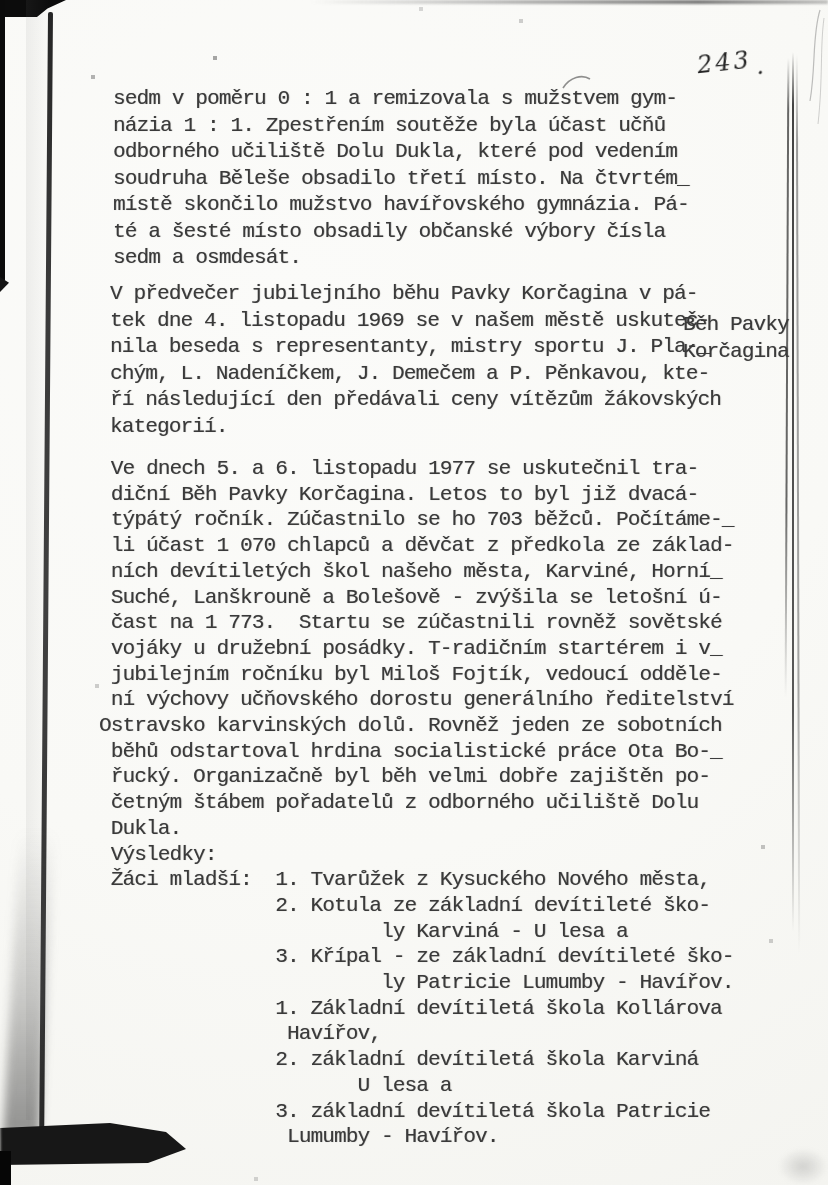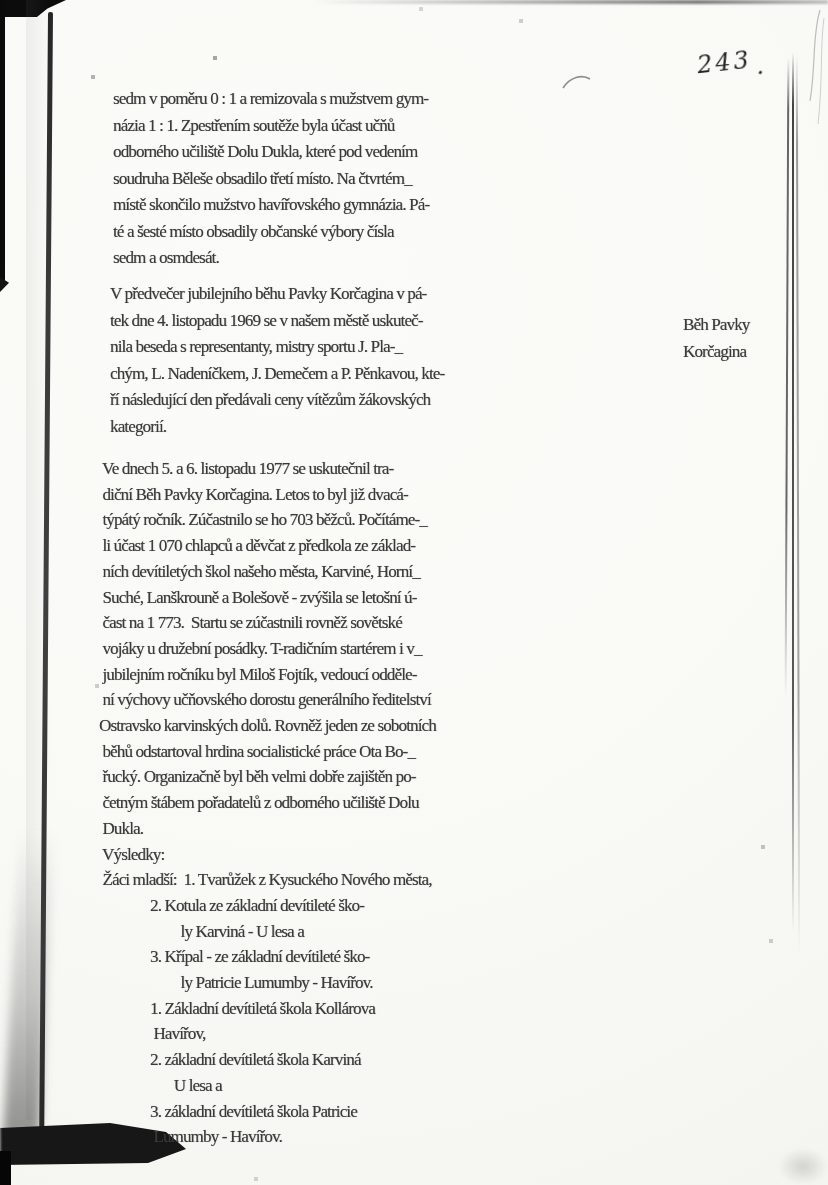--- a/index.html
+++ b/index.html
@@ -4,22 +4,22 @@
 <style>
   html,body { margin:0; padding:0; background:#e8e8e6; }
   .page {
     position:relative; width:828px; height:1185px; overflow:hidden;
     background: radial-gradient(circle at 35% 25%, #fbfbf9 0%, #f9f9f6 55%, #f4f4f0 100%);
     font-family:"DejaVu Sans Mono","Liberation Mono",monospace;
   }
   
   .txt {
     position:absolute; margin:0;
-    font-family:Liberation Serif, serif;
-    font-size:17px; letter-spacing:-0.85px;
+    font-family:Liberation Mono, monospace;
+    font-size:21px; letter-spacing:-0.85px;
     color:#3a3a3a; white-space:pre;
     filter:blur(0.3px);
     text-shadow:0.4px 0.3px 0.7px rgba(55,55,55,0.5);
   }
   .para1 { left:113px; top:86px;  line-height:26.5px; }
   .para2 { left:110px; top:281px; line-height:26.6px; }
   .margin-note { left:683px; top:284px; line-height:26.6px;margin-top:28px; }
   .body-text { left:99px; top:456px; line-height:25.7px; }
 
   

